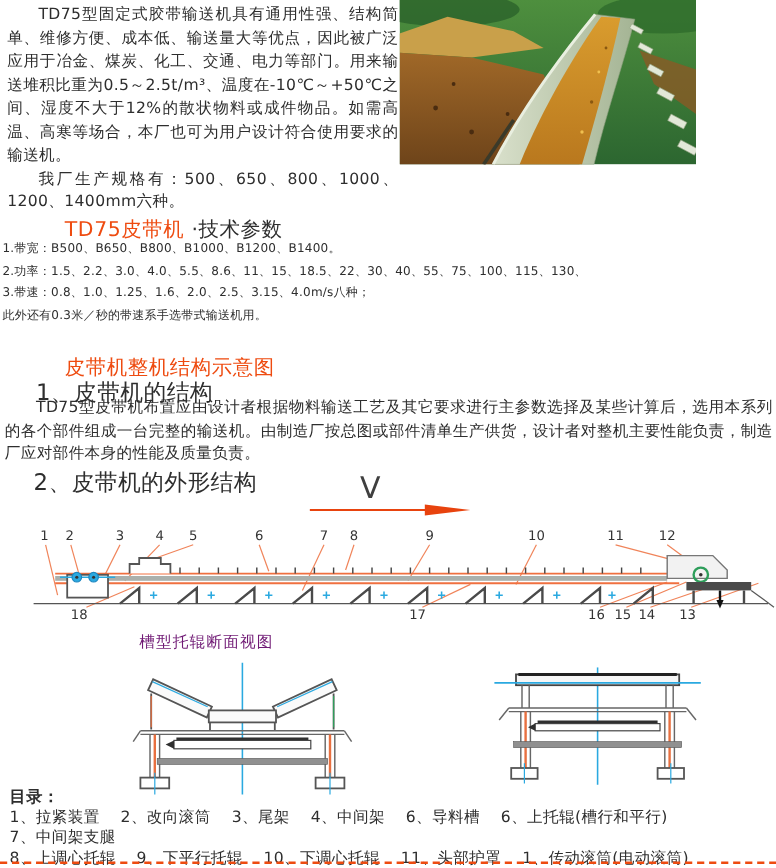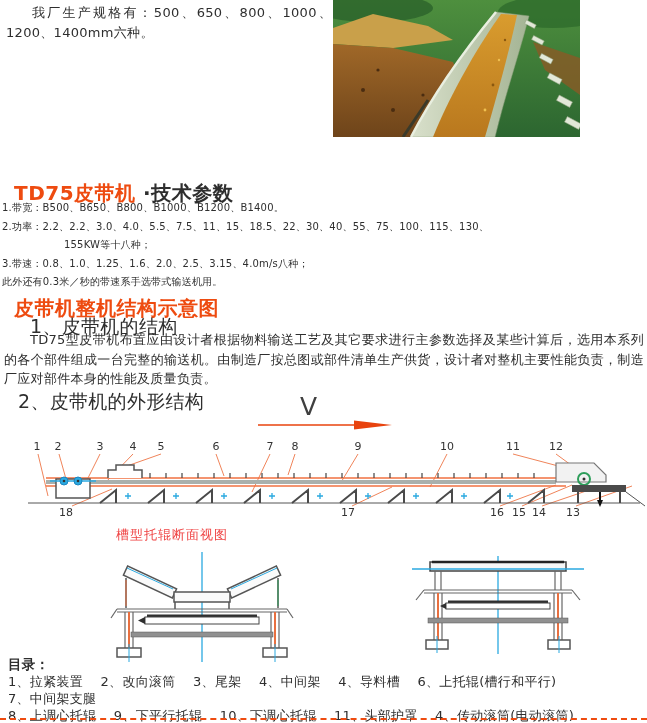--- a/index.html
+++ b/index.html
@@ -2,46 +2,47 @@
 <html><head>
 <meta charset="utf-8">
 <style>
   html,body{margin:0;padding:0;background:#fff;}
   #page{position:relative;width:647px;height:723px;background:#ffffff;overflow:hidden;
         font-family:"DejaVu Sans",sans-serif;color:#2e2e2e;}
   .para{font-size:13px;line-height:19.5px;text-align:justify;letter-spacing:.3px;}
   .indent{text-indent:2em;}
   .intro{position:absolute;left:6px;top:3px;width:326px;}
   .photo{position:absolute;left:333px;top:0;width:247px;height:137px;}
-  .sec-title{position:absolute;font-size:20px;font-weight:bold;letter-spacing:.5px;}
+  .sec-title{position:absolute;font-size:17px;font-weight:normal;letter-spacing:.5px;margin-left:40px;}
   .accent{color:#ee4b10;}
   .tech-lines{position:absolute;left:2px;top:199px;width:643px;font-size:10px;line-height:18.5px;white-space:nowrap;letter-spacing:.2px;}
   .cont-indent{padding-left:62px;}
   .struct-item{position:absolute;font-size:19px;letter-spacing:.3px;}
   .struct-para{position:absolute;left:4px;top:330px;width:640px;}
   .v-label{position:absolute;left:300px;top:392px;font-size:25px;color:#3f3f3f;}
   .v-arrow{position:absolute;left:258px;top:419px;}
   .conveyor{position:absolute;left:0;top:434px;}
-  .caption{position:absolute;top:526px;font-size:13px;letter-spacing:1px;color:#ef4444;}
+  .caption{position:absolute;top:526px;font-size:13px;letter-spacing:1px;color:#701a75;}
   .cap-l{left:116px;}
   .cap-r{left:420px;}
   .xsec-l{position:absolute;left:95px;top:552px;}
   .xsec-r{position:absolute;left:398px;top:556px;}
   .catalog{position:absolute;left:8px;top:656px;width:636px;font-size:13px;line-height:17px;letter-spacing:.3px;}
   .catalog-title{font-weight:bold;font-size:13.5px;}
   .catalog-line span{display:inline-block;margin-right:13px;white-space:nowrap;}
   .bottom-rule{position:absolute;left:0;top:718px;width:647px;border-top:2px dashed #ee4b10;}
   svg text{font-family:"DejaVu Sans",sans-serif;}
 </style>
 </head>
 <body>
 
 <div id="page">
 
   <div class="intro">
+    <div class="para indent">TD75型固定式胶带输送机具有通用性强、结构简单、维修方便、成本低、输送量大等优点，因此被广泛应用于冶金、煤炭、化工、交通、电力等部门。用来输送堆积比重为0.5～2.5t/m³、温度在-10℃～+50℃之间、湿度不大于12%的散状物料或成件物品。如需高温、高寒等场合，本厂也可为用户设计符合使用要求的输送机。</div>
     <div class="para indent">我厂生产规格有：500、650、800、1000、1200、1400mm六种。</div>
   </div>
 
   <svg class="photo" viewBox="0 0 247 137">
     <defs>
       <linearGradient id="gGreen" x1="0" y1="0" x2="0" y2="1">
         <stop offset="0" stop-color="#4e8f3e"></stop>
           <stop offset="1" stop-color="#2c6630"></stop>
       </linearGradient>
       <linearGradient id="gDirt" x1="0" y1="0" x2="0" y2="1">
@@ -84,30 +85,29 @@
     <circle cx="160" cy="85" r="1.4" fill="#8a5810"></circle>
       <circle cx="152" cy="110" r="1.4" fill="#f0c050"></circle>
   </svg>
 
   <div class="sec-title" style="left:14px;top:180px;">
     <span class="accent">TD75皮带机</span>
     <span>·技术参数</span>
   </div>
   <div class="tech-lines">
     <div>1.带宽：B500、B650、B800、B1000、B1200、B1400。</div>
-    <div>2.功率：2.2、2.2、3.0、4.0、5.5、7.5、11、15、18.5、22、30、40、55、75、100、115、130、</div>
-    <div class="cont-indent">155KW等十八种；</div>
+    <div>2.功率：1.5、2.2、3.0、4.0、5.5、8.6、11、15、18.5、22、30、40、55、75、100、115、130、</div>
     <div>3.带速：0.8、1.0、1.25、1.6、2.0、2.5、3.15、4.0m/s八种；</div>
     <div>此外还有0.3米／秒的带速系手选带式输送机用。</div>
   </div>
 
   <div class="sec-title accent" style="left:14px;top:295px;text-align:right;">皮带机整机结构示意图</div>
   <div class="struct-item" style="left:30px;top:314px;">1、皮带机的结构</div>
   <div class="struct-para para indent">TD75型皮带机布置应由设计者根据物料输送工艺及其它要求进行主参数选择及某些计算后，选用本系列的各个部件组成一台完整的输送机。由制造厂按总图或部件清单生产供货，设计者对整机主要性能负责，制造厂应对部件本身的性能及质量负责。</div>
-  <div class="struct-item" style="left:18px;top:389px;">2、皮带机的外形结构</div>
+  <div class="struct-item" style="left:28px;top:389px;">2、皮带机的外形结构</div>
 
   <div class="v-label">V</div>
   <svg class="v-arrow" width="134" height="12" viewBox="0 0 134 12">
     <line x1="0" y1="6" x2="98" y2="6" stroke="#e8430e" stroke-width="1.5"></line>
     <polygon points="96,1.5 134,6 96,10.5" fill="#e8430e"></polygon>
   </svg>
 
   <svg class="conveyor" width="647" height="92" viewBox="0 0 647 92">
 
     <g stroke="#f0845a" stroke-width="1" fill="none">
@@ -255,29 +255,29 @@
     <line x1="161" y1="80" x2="161" y2="97" stroke="#2aa9e0" stroke-width="1"></line>
   </svg>
 
   <div class="catalog">
     <div class="catalog-title">目录：</div>
     <div class="catalog-line">
       <span>1、拉紧装置</span>
       <span>2、改向滚筒</span>
       <span>3、尾架</span>
       <span>4、中间架</span>
-      <span>4、导料槽</span>
+      <span>6、导料槽</span>
       <span>6、上托辊(槽行和平行)</span>
       <span>7、中间架支腿</span>
     </div>
     <div class="catalog-line">
       <span>8、上调心托辊</span>
       <span>9、下平行托辊</span>
       <span>10、下调心托辊</span>
       <span>11、头部护罩</span>
-      <span>4、传动滚筒(电动滚筒)</span>
+      <span>1、传动滚筒(电动滚筒)</span>
       
     </div>
 
   </div>
 
   <div class="bottom-rule"></div>
 </div>
 
 </body></html>

